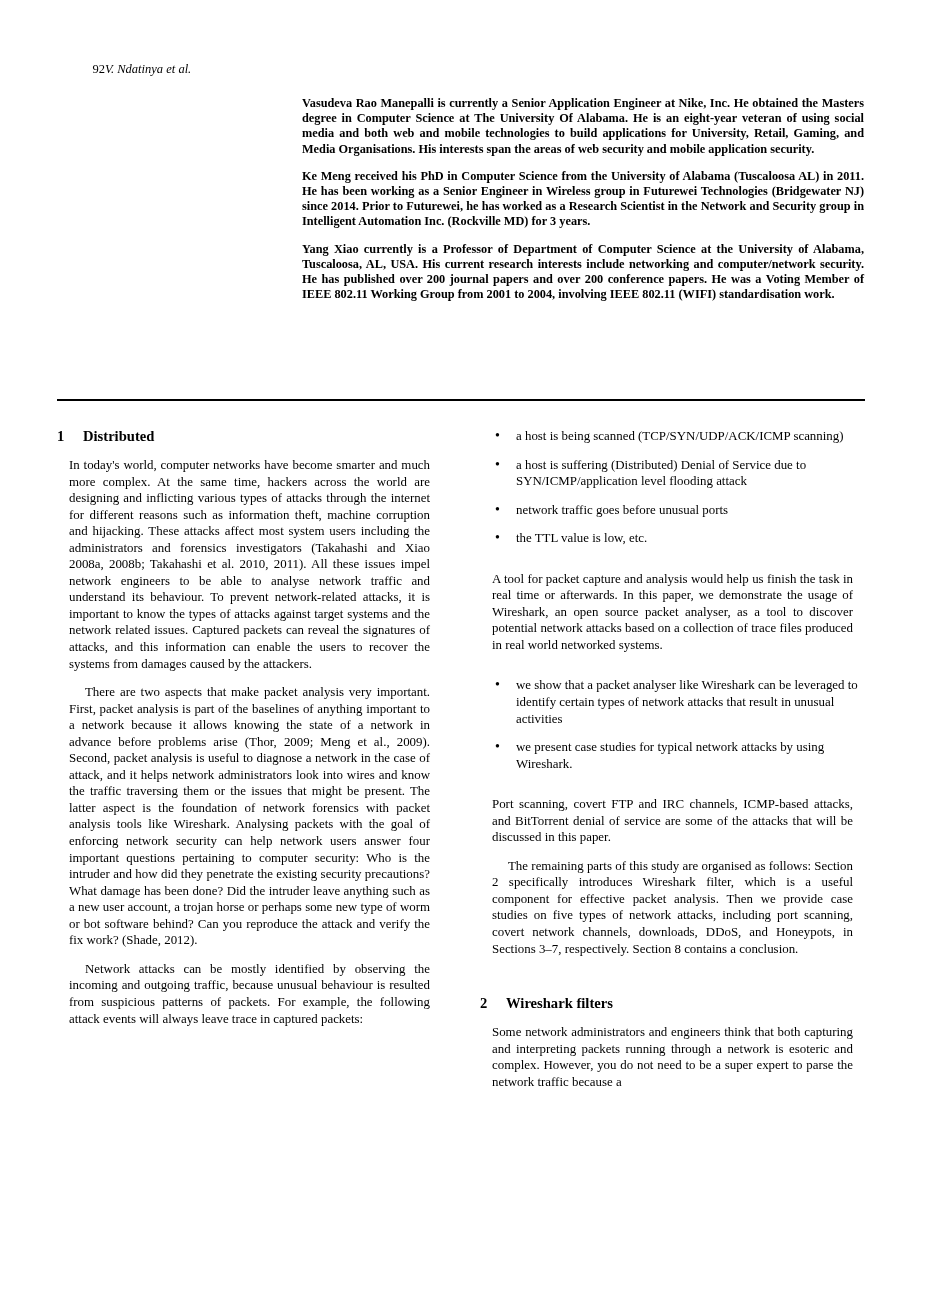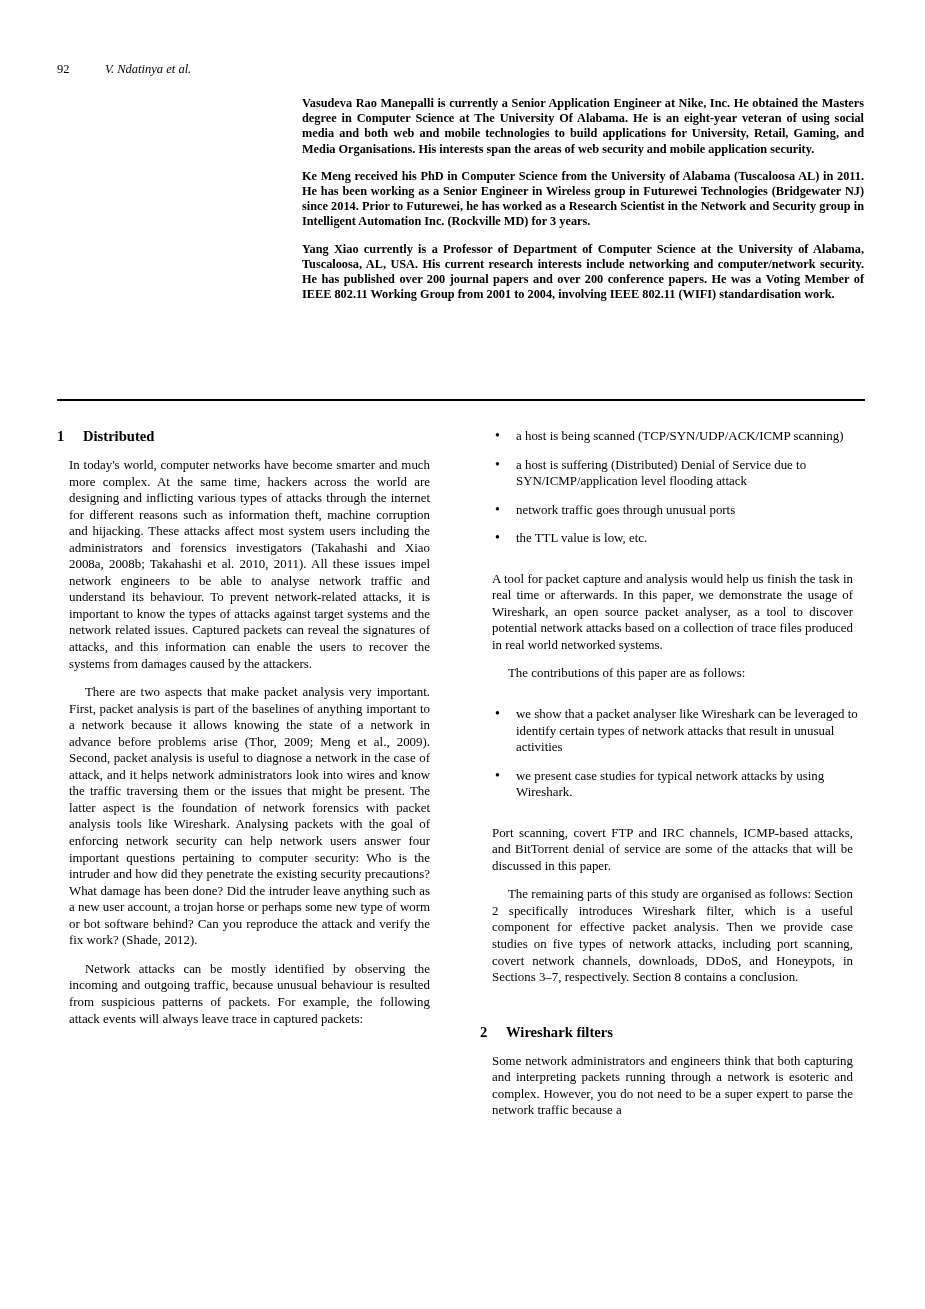--- a/index.html
+++ b/index.html
@@ -26,20 +26,21 @@
     position: absolute;
     left: 57px;
     top: 62px;
     width: 810px;
     font-size: 12.5px;
   }
   .running-head .folio {
     display: inline-block;
     width: 48px;
     font-style: normal;
+    text-align: right;
   }
   .running-head .author {
     font-style: italic;
   }
   
   .bios {
     position: absolute;
     left: 302px;
     top: 96px;
     width: 562px;
@@ -149,26 +150,25 @@
       </h2>
       <p class="body">In today's world, computer networks have become smarter and much more complex. At the same time, hackers across the world are designing and inflicting various types of attacks through the internet for different reasons such as information theft, machine corruption and hijacking. These attacks affect most system users including the administrators and forensics investigators (Takahashi and Xiao 2008a, 2008b; Takahashi et al. 2010, 2011). All these issues impel network engineers to be able to analyse network traffic and understand its behaviour. To prevent network-related attacks, it is important to know the types of attacks against target systems and the network related issues. Captured packets can reveal the signatures of attacks, and this information can enable the users to recover the systems from damages caused by the attackers.</p>
       <p class="body indent">There are two aspects that make packet analysis very important. First, packet analysis is part of the baselines of anything important to a network because it allows knowing the state of a network in advance before problems arise (Thor, 2009; Meng et al., 2009). Second, packet analysis is useful to diagnose a network in the case of attack, and it helps network administrators look into wires and know the traffic traversing them or the issues that might be present. The latter aspect is the foundation of network forensics with packet analysis tools like Wireshark. Analysing packets with the goal of enforcing network security can help network users answer four important questions pertaining to computer security: Who is the intruder and how did they penetrate the existing security precautions? What damage has been done? Did the intruder leave anything such as a new user account, a trojan horse or perhaps some new type of worm or bot software behind? Can you reproduce the attack and verify the fix work? (Shade, 2012).</p>
       <p class="body indent">Network attacks can be mostly identified by observing the incoming and outgoing traffic, because unusual behaviour is resulted from suspicious patterns of packets. For example, the following attack events will always leave trace in captured packets:</p>
     </div>
 
     <div class="col col-right">
       <ul class="bullets">
         <li><span class="dot">•</span><span>a host is being scanned (TCP/SYN/UDP/ACK/ICMP scanning)</span></li>
         <li><span class="dot">•</span><span>a host is suffering (Distributed) Denial of Service due to SYN/ICMP/application level flooding attack</span></li>
-        <li><span class="dot">•</span><span>network traffic goes through unusual ports</span></li>
+        <li><span class="dot">•</span><span>network traffic goes before unusual ports</span></li>
         <li><span class="dot">•</span><span>the TTL value is low, etc.</span></li>
       </ul>
       <div class="gap-12"></div>
       <p class="body">A tool for packet capture and analysis would help us finish the task in real time or afterwards. In this paper, we demonstrate the usage of Wireshark, an open source packet analyser, as a tool to discover potential network attacks based on a collection of trace files produced in real world networked systems.</p>
-      <p class="body indent">The contributions of this paper are as follows:</p>
       <div class="gap-12"></div>
       <ul class="bullets">
         <li><span class="dot">•</span><span>we show that a packet analyser like Wireshark can be leveraged to identify certain types of network attacks that result in unusual activities</span></li>
         <li><span class="dot">•</span><span>we present case studies for typical network attacks by using Wireshark.</span></li>
       </ul>
       <div class="gap-12"></div>
       <p class="body">Port scanning, covert FTP and IRC channels, ICMP-based attacks, and BitTorrent denial of service are some of the attacks that will be discussed in this paper.</p>
       <p class="body indent">The remaining parts of this study are organised as follows: Section 2 specifically introduces Wireshark filter, which is a useful component for effective packet analysis. Then we provide case studies on five types of network attacks, including port scanning, covert network channels, downloads, DDoS, and Honeypots, in Sections 3–7, respectively. Section 8 contains a conclusion.</p>
       <div class="gap-26"></div>
       <h2 class="section-head">

